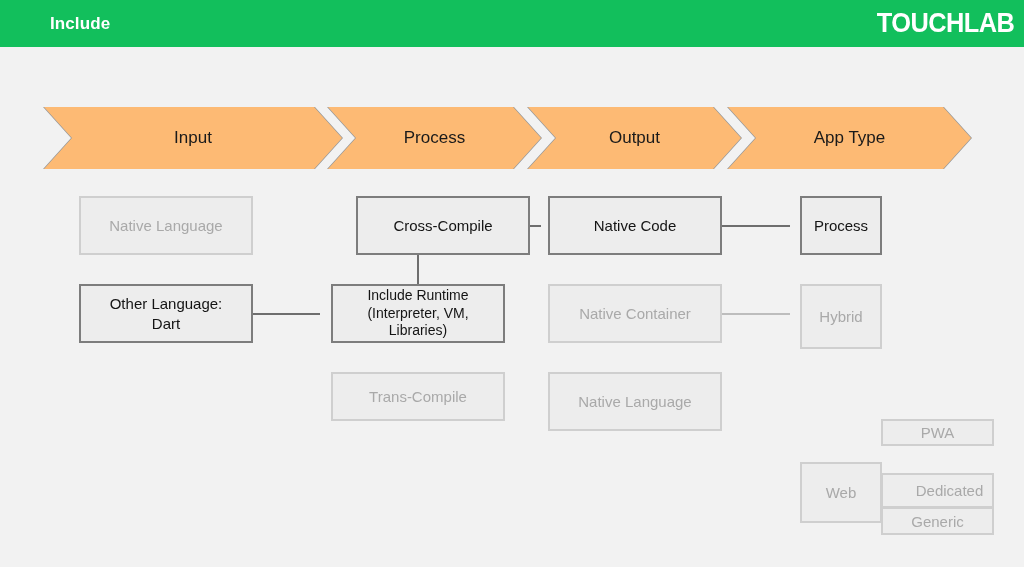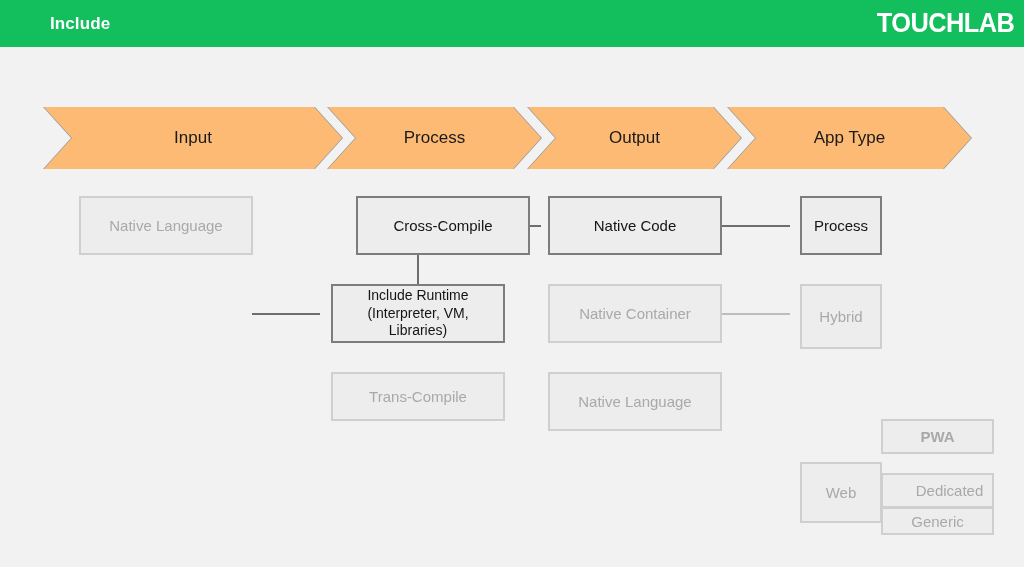--- a/index.html
+++ b/index.html
@@ -202,20 +202,24 @@
   </div>
 
   <div class="node active" style="left:548px; top:149px; width:174px; height:59px;">
     <span>Native Code</span>
   </div>
 
   <div class="node active" style="left:800px; top:149px; width:82px; height:59px;">
     <span>Process</span>
   </div>
 
+  <div class="node active" style="left:79px; top:237px; width:174px; height:59px; white-space:pre-line;">
+    <span>Other Language:
+Dart</span>
+  </div>
 
   <div class="node active" style="left:331px; top:237px; width:174px; height:59px; white-space:pre-line; font-size:14px;">
     <span>Include Runtime
 (Interpreter, VM,
 Libraries)</span>
   </div>
 
   <div class="node faded" style="left:548px; top:237px; width:174px; height:59px;">
     <span>Native Container</span>
   </div>
@@ -225,21 +229,21 @@
   </div>
 
   <div class="node faded" style="left:331px; top:325px; width:174px; height:49px;">
     <span>Trans-Compile</span>
   </div>
 
   <div class="node faded" style="left:548px; top:325px; width:174px; height:59px;">
     <span>Native Language</span>
   </div>
 
-  <div class="stack-cell" style="left:881px; top:372px; width:113px; height:35px;font-weight:bold;">
+  <div class="stack-cell" style="left:881px; top:372px; width:113px; height:27px;">
     <span>PWA</span>
   </div>
   <div class="stack-cell" style="left:881px; top:426px; width:113px; height:35px;padding-left:24px;">
     <span>Dedicated</span>
   </div>
   <div class="stack-cell" style="left:881px; top:460px; width:113px; height:28px;">
     <span>Generic</span>
   </div>
 
   <div class="node faded" style="left:800px; top:415px; width:82px; height:61px;">

